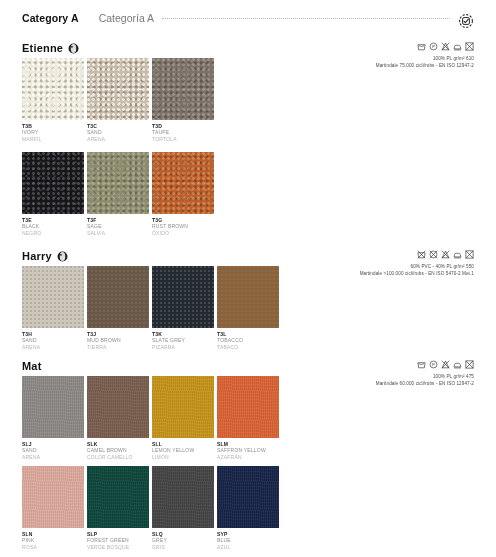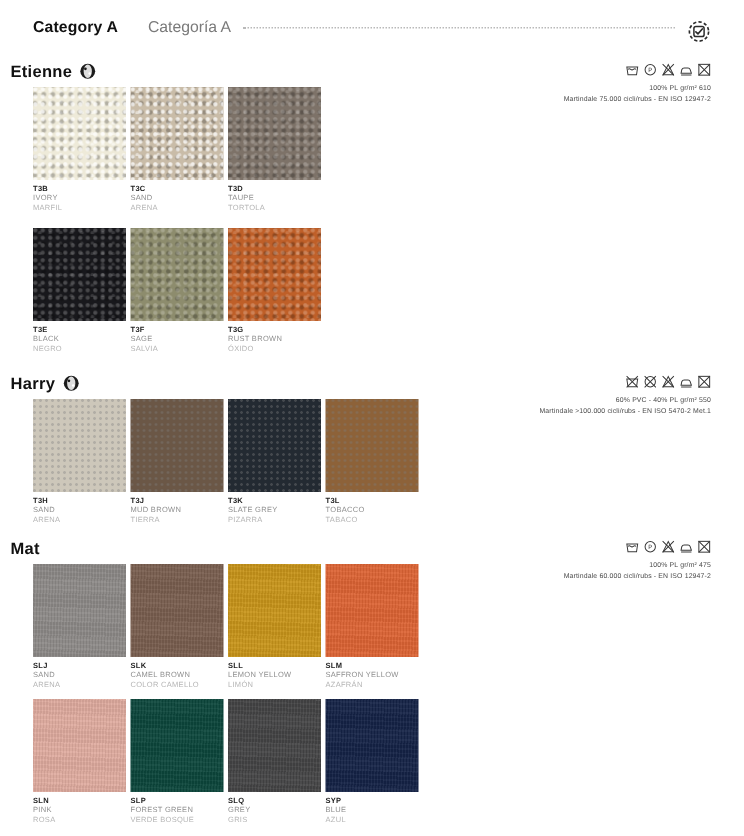--- a/index.html
+++ b/index.html
@@ -31,21 +31,21 @@
     border-bottom:1px dotted #b9b9b9;
     position:relative;top:5px;
   }
   .cat-badge{
     width:16px;height:16px;flex:0 0 16px;position:relative;top:1px;
   }
 
   
   .collection{position:absolute;left:0;width:496px;}
   .coll-head{
-    position:absolute;left:7px;top:0;display:flex;align-items:flex-start;gap:5px;
+    position:absolute;left:22px;top:0;display:flex;align-items:center;gap:5px;
   }
   .coll-name{font-size:11px;font-weight:bold;color:#111;letter-spacing:.2px;}
   .globe{width:11px;height:11px;display:block;}
 
   
   .spec{
     position:absolute;right:22px;top:0;text-align:right;width:250px;
   }
   .care-icons{display:flex;justify-content:flex-end;gap:3px;margin-bottom:4px;}
   .care-icons svg{display:block;}

